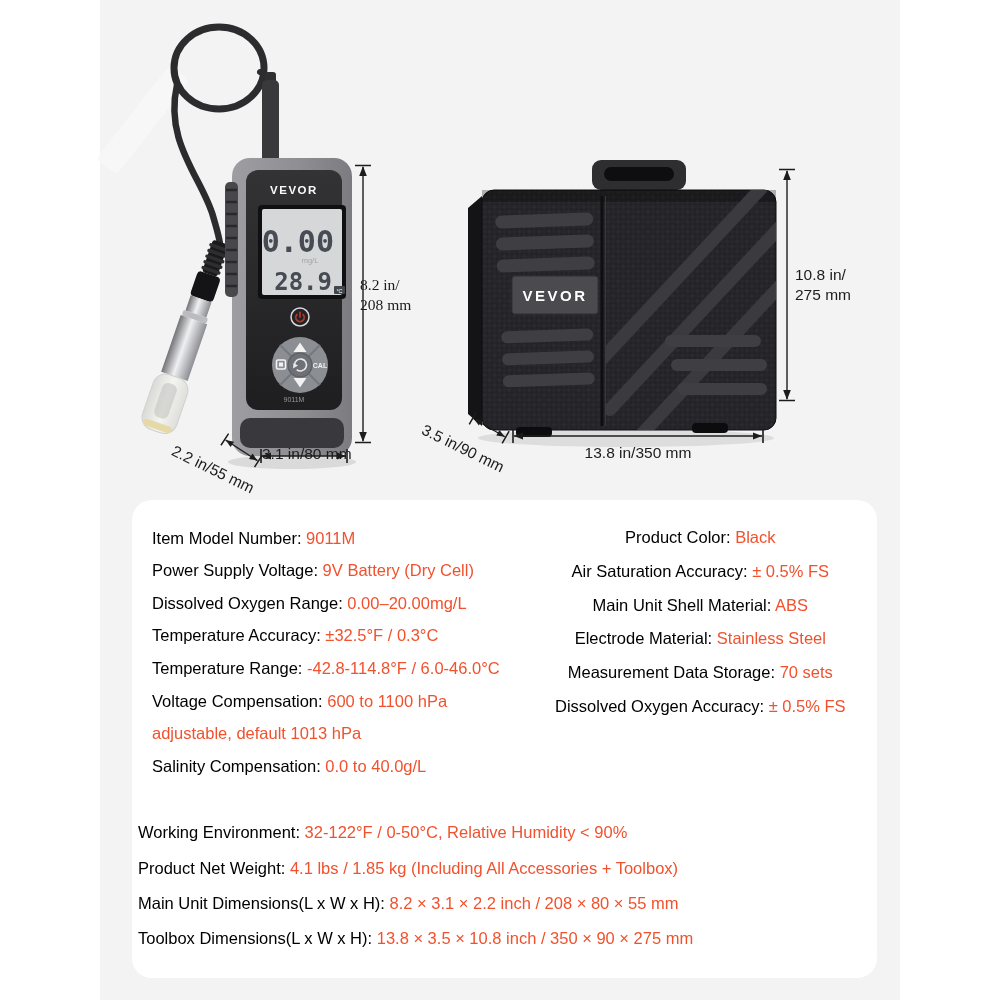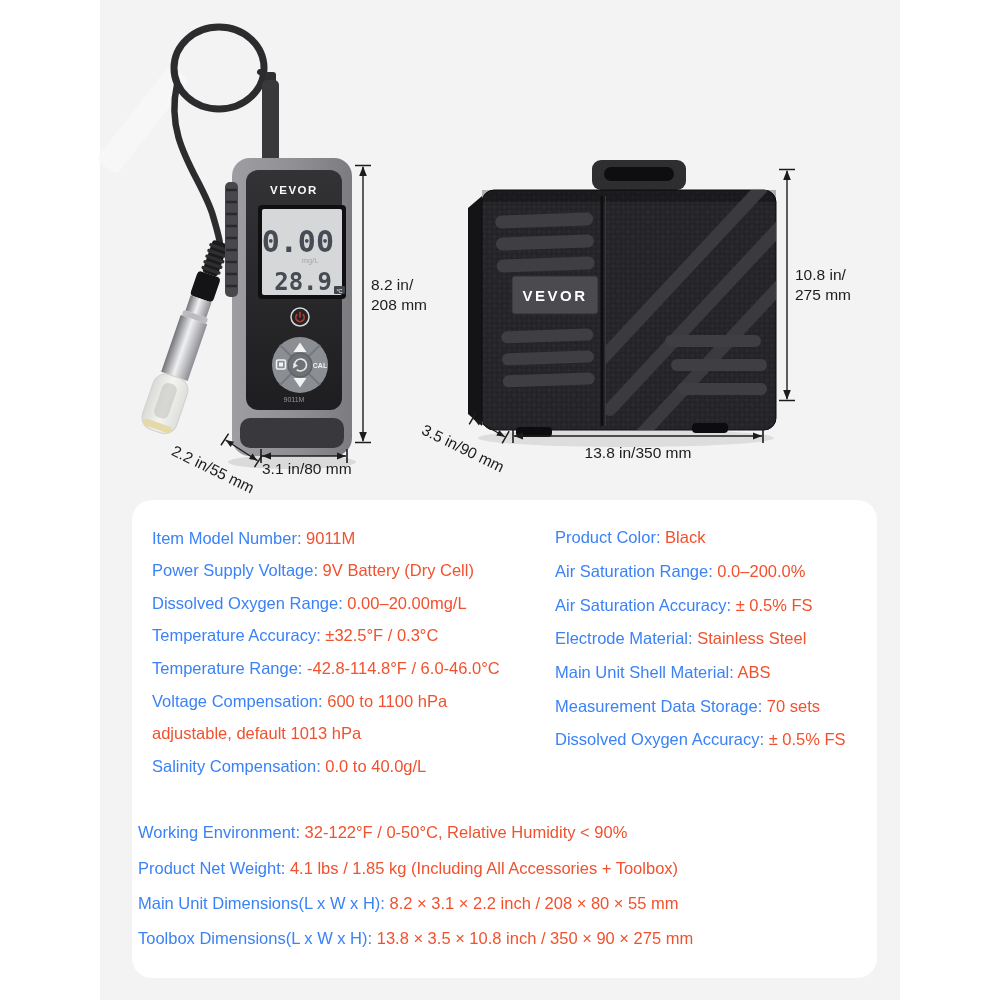--- a/index.html
+++ b/index.html
@@ -24,23 +24,23 @@
   .anno.center{text-align:center;}
   .arrow{position:absolute;}
   .arrow.rot{transform-origin:0 50%;}
   
   .spec-panel{
     position:absolute;left:132px;top:500px;width:745px;height:478px;
     background:#ffffff;border-radius:20px;
   }
   .spec-col{position:absolute;font-size:16.5px;white-space:nowrap;}
   .col-left{left:20px;top:21.7px;line-height:32.6px;}
-  .col-right{left:423px;top:21.2px;line-height:33.7px;}
+  .col-right{left:423px;top:21.2px;line-height:33.7px;text-align:center;}
   .col-full{left:6px;top:315.4px;line-height:35.3px;}
-  .lab{color:#3b82f6;}
+  .lab{color:#000000;}
   .val{color:#f1512d;}
 </style>
 </head>
 <body>
 
 <div class="stage">
   <div class="watermark"></div>
 </div>
 
 <div class="fig" style="left:120px;top:20px;width:270px;height:460px;">
@@ -207,21 +207,21 @@
 </div>
 
 <div class="arrow" style="left:352px;top:164px;">
   <svg width="22" height="280" viewBox="0 0 22 280">
     <path d="M 3 1.5 H 19 M 3 278.5 H 19" stroke="#1c1c1c" stroke-width="1.6"></path>
     <path d="M 11 3 V 277" stroke="#1c1c1c" stroke-width="1.4"></path>
     <polygon points="11,2 7.2,12 14.8,12" fill="#1c1c1c"></polygon>
     <polygon points="11,278 7.2,268 14.8,268" fill="#1c1c1c"></polygon>
   </svg>
 </div>
-<div class="anno" style="left:371px;top:275px;">
+<div class="anno" style="left:360px;top:275px;font-family:Liberation Serif, serif;">
   <div>8.2 in/</div>
   <div>208 mm</div>
 </div>
 
 <div class="arrow rot" style="left:222px;top:430px;transform:rotate(33deg);">
   <svg width="44" height="16" viewBox="0 0 44 16">
     <path d="M 2 1 V 15 M 42 1 V 15" stroke="#1c1c1c" stroke-width="1.5"></path>
     <path d="M 3 8 H 41" stroke="#1c1c1c" stroke-width="1.3"></path>
     <polygon points="3,8 11,4.8 11,11.2" fill="#1c1c1c"></polygon>
     <polygon points="41,8 33,4.8 33,11.2" fill="#1c1c1c"></polygon>
@@ -230,21 +230,21 @@
 <div class="anno rot" style="left:177px;top:441px;transform:rotate(26deg);">2.2 in/55 mm</div>
 
 <div class="arrow" style="left:259px;top:448px;">
   <svg width="90" height="16" viewBox="0 0 90 16">
     <path d="M 2 1 V 15 M 88 1 V 15" stroke="#1c1c1c" stroke-width="1.6"></path>
     <path d="M 3 8 H 87" stroke="#1c1c1c" stroke-width="1.4"></path>
     <polygon points="3,8 12,4.5 12,11.5" fill="#1c1c1c"></polygon>
     <polygon points="87,8 78,4.5 78,11.5" fill="#1c1c1c"></polygon>
   </svg>
 </div>
-<div class="anno" style="left:262px;top:459px;">3.1 in/80 mm</div>
+<div class="anno" style="left:262px;top:444px;">3.1 in/80 mm</div>
 
 <div class="arrow" style="left:776px;top:168px;">
   <svg width="22" height="234" viewBox="0 0 22 234">
     <path d="M 3 1.5 H 19 M 3 232.5 H 19" stroke="#1c1c1c" stroke-width="1.6"></path>
     <path d="M 11 3 V 231" stroke="#1c1c1c" stroke-width="1.4"></path>
     <polygon points="11,2 7.2,12 14.8,12" fill="#1c1c1c"></polygon>
     <polygon points="11,232 7.2,222 14.8,222" fill="#1c1c1c"></polygon>
   </svg>
 </div>
 <div class="anno" style="left:795px;top:265px;">
@@ -280,24 +280,23 @@
     <div class="spec-row"><span class="lab">Dissolved Oxygen Range: </span><span class="val">0.00–20.00mg/L</span></div>
     <div class="spec-row"><span class="lab">Temperature Accuracy: </span><span class="val">±32.5°F / 0.3°C</span></div>
     <div class="spec-row"><span class="lab">Temperature Range: </span><span class="val">-42.8-114.8°F / 6.0-46.0°C</span></div>
     <div class="spec-row"><span class="lab">Voltage Compensation: </span><span class="val">600 to 1100 hPa</span></div>
     <div class="spec-row"><span class="val">adjustable, default 1013 hPa</span></div>
     <div class="spec-row"><span class="lab">Salinity Compensation: </span><span class="val">0.0 to 40.0g/L</span></div>
   </div>
 
   <div class="spec-col col-right">
     <div class="spec-row"><span class="lab">Product Color: </span><span class="val">Black</span></div>
-    <div class="spec-row"><span class="lab">Air Saturation Range: </span><span class="val">0.0–200.0%</span></div>
     <div class="spec-row"><span class="lab">Air Saturation Accuracy: </span><span class="val">± 0.5% FS</span></div>
+    <div class="spec-row"><span class="lab">Main Unit Shell Material: </span><span class="val">ABS</span></div>
     <div class="spec-row"><span class="lab">Electrode Material: </span><span class="val">Stainless Steel</span></div>
-    <div class="spec-row"><span class="lab">Main Unit Shell Material: </span><span class="val">ABS</span></div>
     <div class="spec-row"><span class="lab">Measurement Data Storage: </span><span class="val">70 sets</span></div>
     <div class="spec-row"><span class="lab">Dissolved Oxygen Accuracy: </span><span class="val">± 0.5% FS</span></div>
   </div>
 
   <div class="spec-col col-full">
     <div class="spec-row"><span class="lab">Working Environment: </span><span class="val">32-122°F / 0-50°C, Relative Humidity &lt; 90%</span></div>
     <div class="spec-row"><span class="lab">Product Net Weight: </span><span class="val">4.1 lbs / 1.85 kg (Including All Accessories + Toolbox)</span></div>
     <div class="spec-row"><span class="lab">Main Unit Dimensions(L x W x H): </span><span class="val">8.2 × 3.1 × 2.2 inch / 208 × 80 × 55 mm</span></div>
     <div class="spec-row"><span class="lab">Toolbox Dimensions(L x W x H): </span><span class="val">13.8 × 3.5 × 10.8 inch / 350 × 90 × 275 mm</span></div>
   </div>

